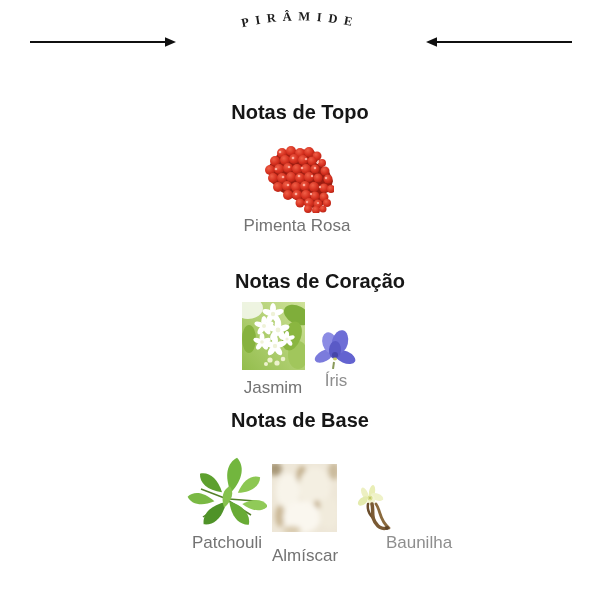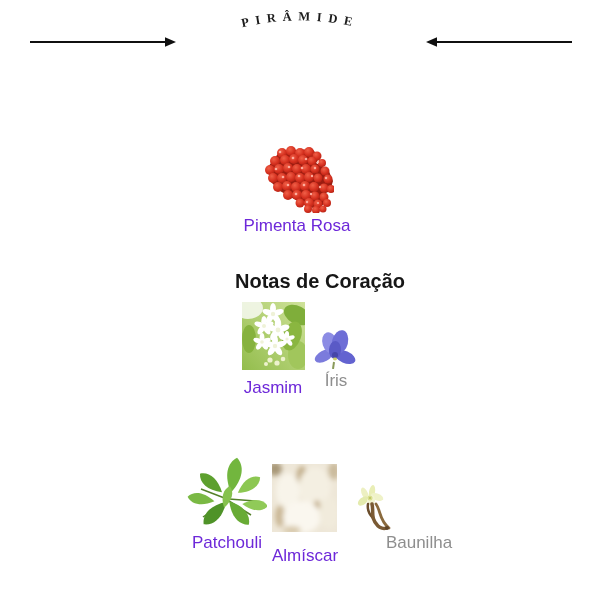--- a/index.html
+++ b/index.html
@@ -33,21 +33,21 @@
   .note-img{position:absolute;display:block;}
   .img-pepper{left:258px;top:145px;}
   .img-jasmine{left:242px;top:302px;}
   .img-iris{left:313px;top:328px;}
   .img-patchouli{left:187px;top:455px;}
   .img-musk{left:272px;top:464px;}
   .img-vanilla{left:352px;top:484px;}
   
   .caption{
     position:absolute;transform:translateX(-50%);white-space:nowrap;
-    font-size:17px;color:#6d28d9;
+    font-size:17px;color:#737373;
   }
   .cap-gray{color:#8e8e8e;}
   .cap-pepper{left:297px;top:216px;}
   .cap-jasmine{left:273px;top:371px;margin-top:7px;}
   .cap-iris{left:336px;top:371px;}
   .cap-patchouli{left:227px;top:533px;}
   .cap-musk{left:305px;top:546px;}
   .cap-vanilla{left:375px;top:533px;margin-left:44px;}
 </style>
 </head>
@@ -65,20 +65,21 @@
 
   <svg class="arrow arrow-left" width="146" height="12" viewBox="0 0 146 12">
     <line x1="0" y1="6" x2="136" y2="6" stroke="#101010" stroke-width="2"></line>
     <polygon points="135,1.2 146,6 135,10.8" fill="#101010"></polygon>
   </svg>
   <svg class="arrow arrow-right" width="147" height="12" viewBox="0 0 147 12">
     <polygon points="12,1.2 1,6 12,10.8" fill="#101010"></polygon>
     <line x1="11" y1="6" x2="147" y2="6" stroke="#101010" stroke-width="2"></line>
   </svg>
 
+  <h2 class="sec-heading h-topo">Notas de Topo</h2>
 
   <svg class="note-img img-pepper" width="76" height="68" viewBox="0 0 76 68">
     <defs>
       <radialGradient id="berryG" cx="0.38" cy="0.32" r="0.85">
         <stop offset="0%" stop-color="#f06048"></stop>
         <stop offset="55%" stop-color="#d5301f"></stop>
         <stop offset="100%" stop-color="#a31c0f"></stop>
       </radialGradient>
     </defs>
     <polygon points="22,6 54,4 62,12 58,18 70,24 75,36 72,46 64,50 68,58 58,64 46,60 36,54 22,46 12,36 10,22" fill="#9c1c10"></polygon>
@@ -197,20 +198,21 @@
     <ellipse cx="32" cy="29" rx="11" ry="6" fill="#6363d0" transform="rotate(24 32 29)"></ellipse>
     <ellipse cx="17" cy="15" rx="7.5" ry="11" fill="#8c8ce4" transform="rotate(-18 17 15)"></ellipse>
     <ellipse cx="27" cy="14" rx="8" ry="12" fill="#6e6ed6" transform="rotate(14 27 14)"></ellipse>
     <ellipse cx="22" cy="22" rx="6" ry="9" fill="#5a5ac6" transform="rotate(4 22 22)"></ellipse>
     <circle cx="22" cy="27" r="3" fill="#4646a8"></circle>
     <ellipse cx="22" cy="31" rx="2" ry="1.4" fill="#cdd06e"></ellipse>
     <path d="M21,34 L20,41" stroke="#8a9a5a" stroke-width="2" fill="none"></path>
   </svg>
   <div class="caption cap-iris cap-gray">Íris</div>
 
+  <h2 class="sec-heading h-base">Notas de Base</h2>
 
   <svg class="note-img img-patchouli" width="80" height="78" viewBox="0 0 80 78">
     <defs>
       <path id="leaf" d="M0,-16 C8,-10 9,2 0,16 C-9,2 -8,-10 0,-16 Z"></path>
     </defs>
     <g stroke="#54802a" stroke-width="1.5" fill="none">
       <path d="M40,44 L47,10"></path>
         <path d="M40,44 L14,34"></path>
         <path d="M40,46 L16,62"></path>
         <path d="M42,46 L64,60"></path>

